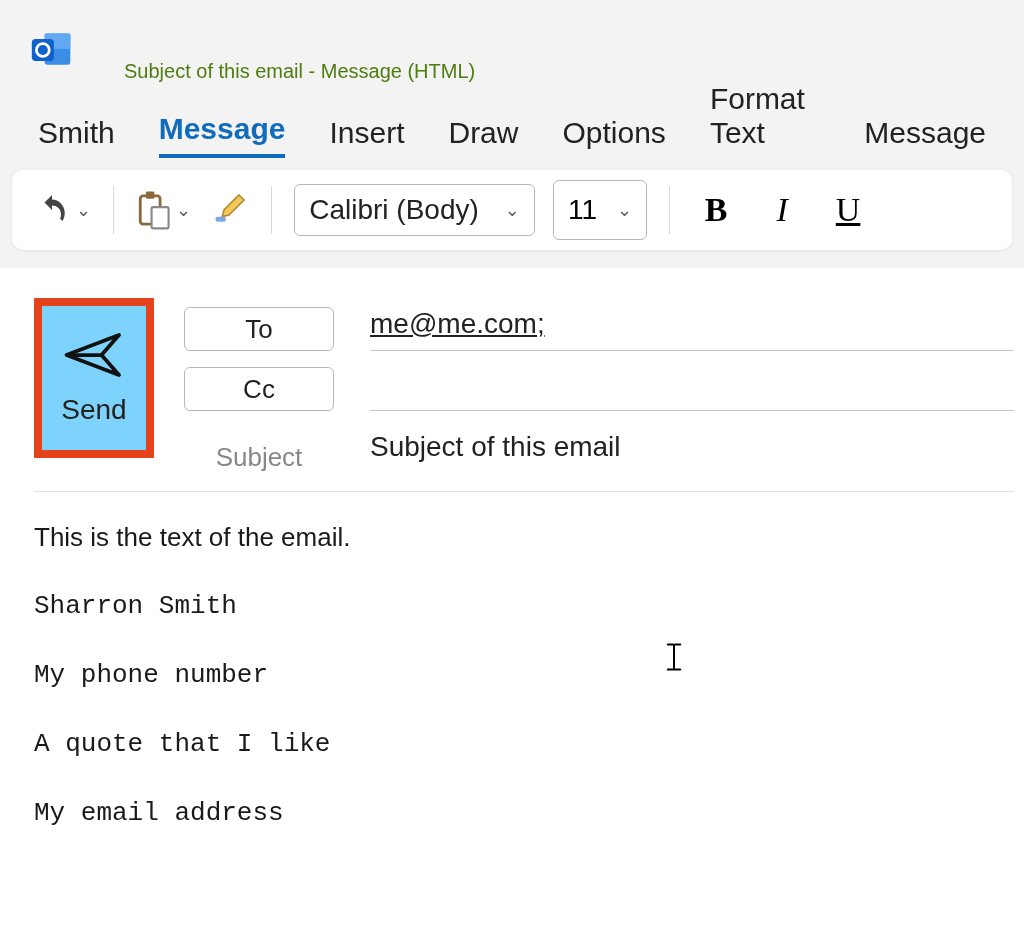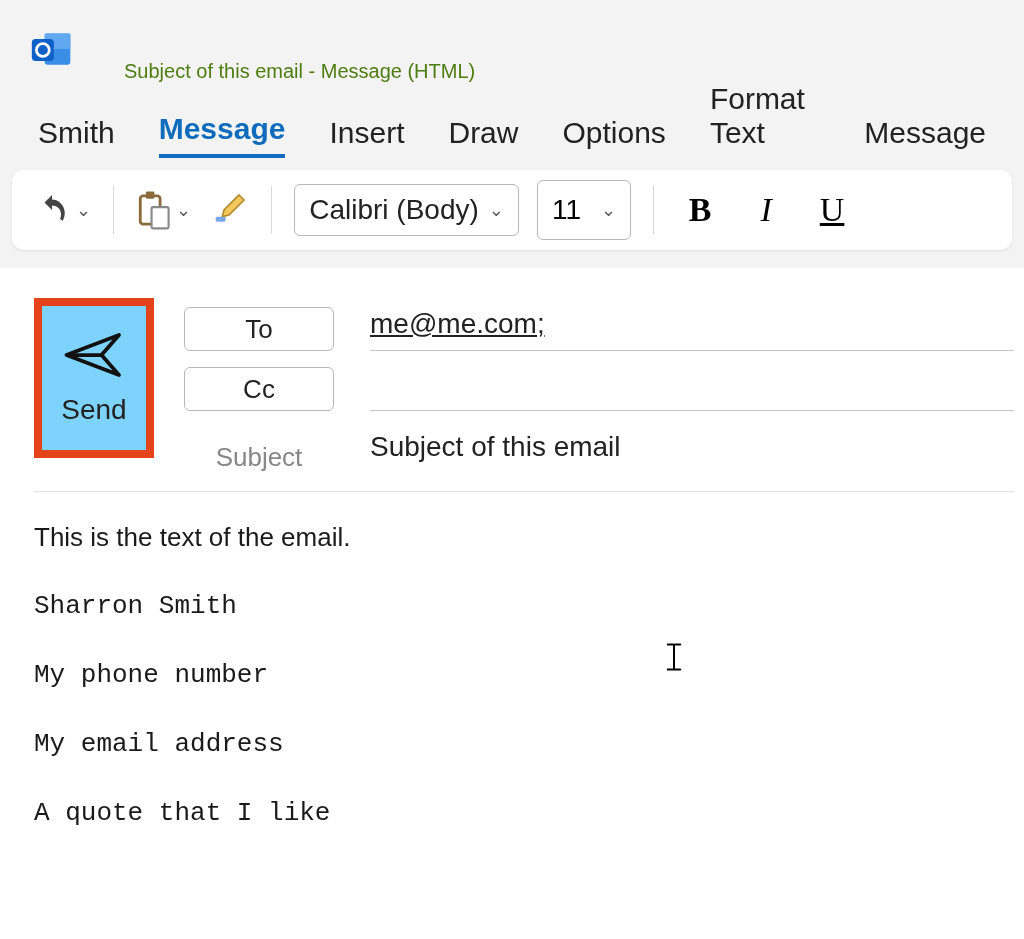--- a/index.html
+++ b/index.html
@@ -57,21 +57,21 @@
     padding:0 22px;
     gap:18px;
     box-shadow:0 1px 3px rgba(0,0,0,.08);
   }
   .tb-btn { display:flex; align-items:center; cursor:pointer; }
   .tb-sep { width:1px; height:48px; background:#d9d9d9; margin:0 4px; }
   .chev { font-size:18px; color:#555; margin-left:6px; }
   .font-select {
     border:1px solid #b8b8b8; border-radius:6px;
     height:52px; display:flex; align-items:center;
-    padding:0 14px; font-size:28px; color:#222; gap:4px;
+    padding:0 14px; font-size:28px; color:#222; gap:20px;
     cursor:pointer;
   }
   .size-select {
     border:1px solid #b8b8b8; border-radius:6px;
     height:60px; display:flex; align-items:center;
     padding:0 14px; font-size:28px; gap:14px;
     cursor:pointer;
   }
   .fmt-btn { width:48px; text-align:center; font-size:34px; cursor:pointer; font-family:"Segoe UI", serif; }
   .fmt-bold { font-weight:900; }
@@ -233,20 +233,20 @@
         <div class="subject-label">Subject</div>
         <div class="field-value" style="border-bottom:none">Subject of this email</div>
       </div>
     </div>
   </div>
 
   <div class="mail-body">
     <p>This is the text of the email.</p>
     <p class="sig-line">Sharron Smith</p>
     <p class="sig-line">My phone number</p>
+    <p class="sig-line">A quote that I like</p>
     <p class="sig-line">My email address</p>
-    <p class="sig-line">A quote that I like</p>
 
     <svg class="text-cursor" viewBox="0 0 16 24">
       <path d="M3 2h4M9 2h4M8 2v20M3 22h4M9 22h4" stroke="#000" stroke-width="1.6" fill="none" stroke-linecap="round"></path>
     </svg>
   </div>
 </div>
 
 </body></html>

